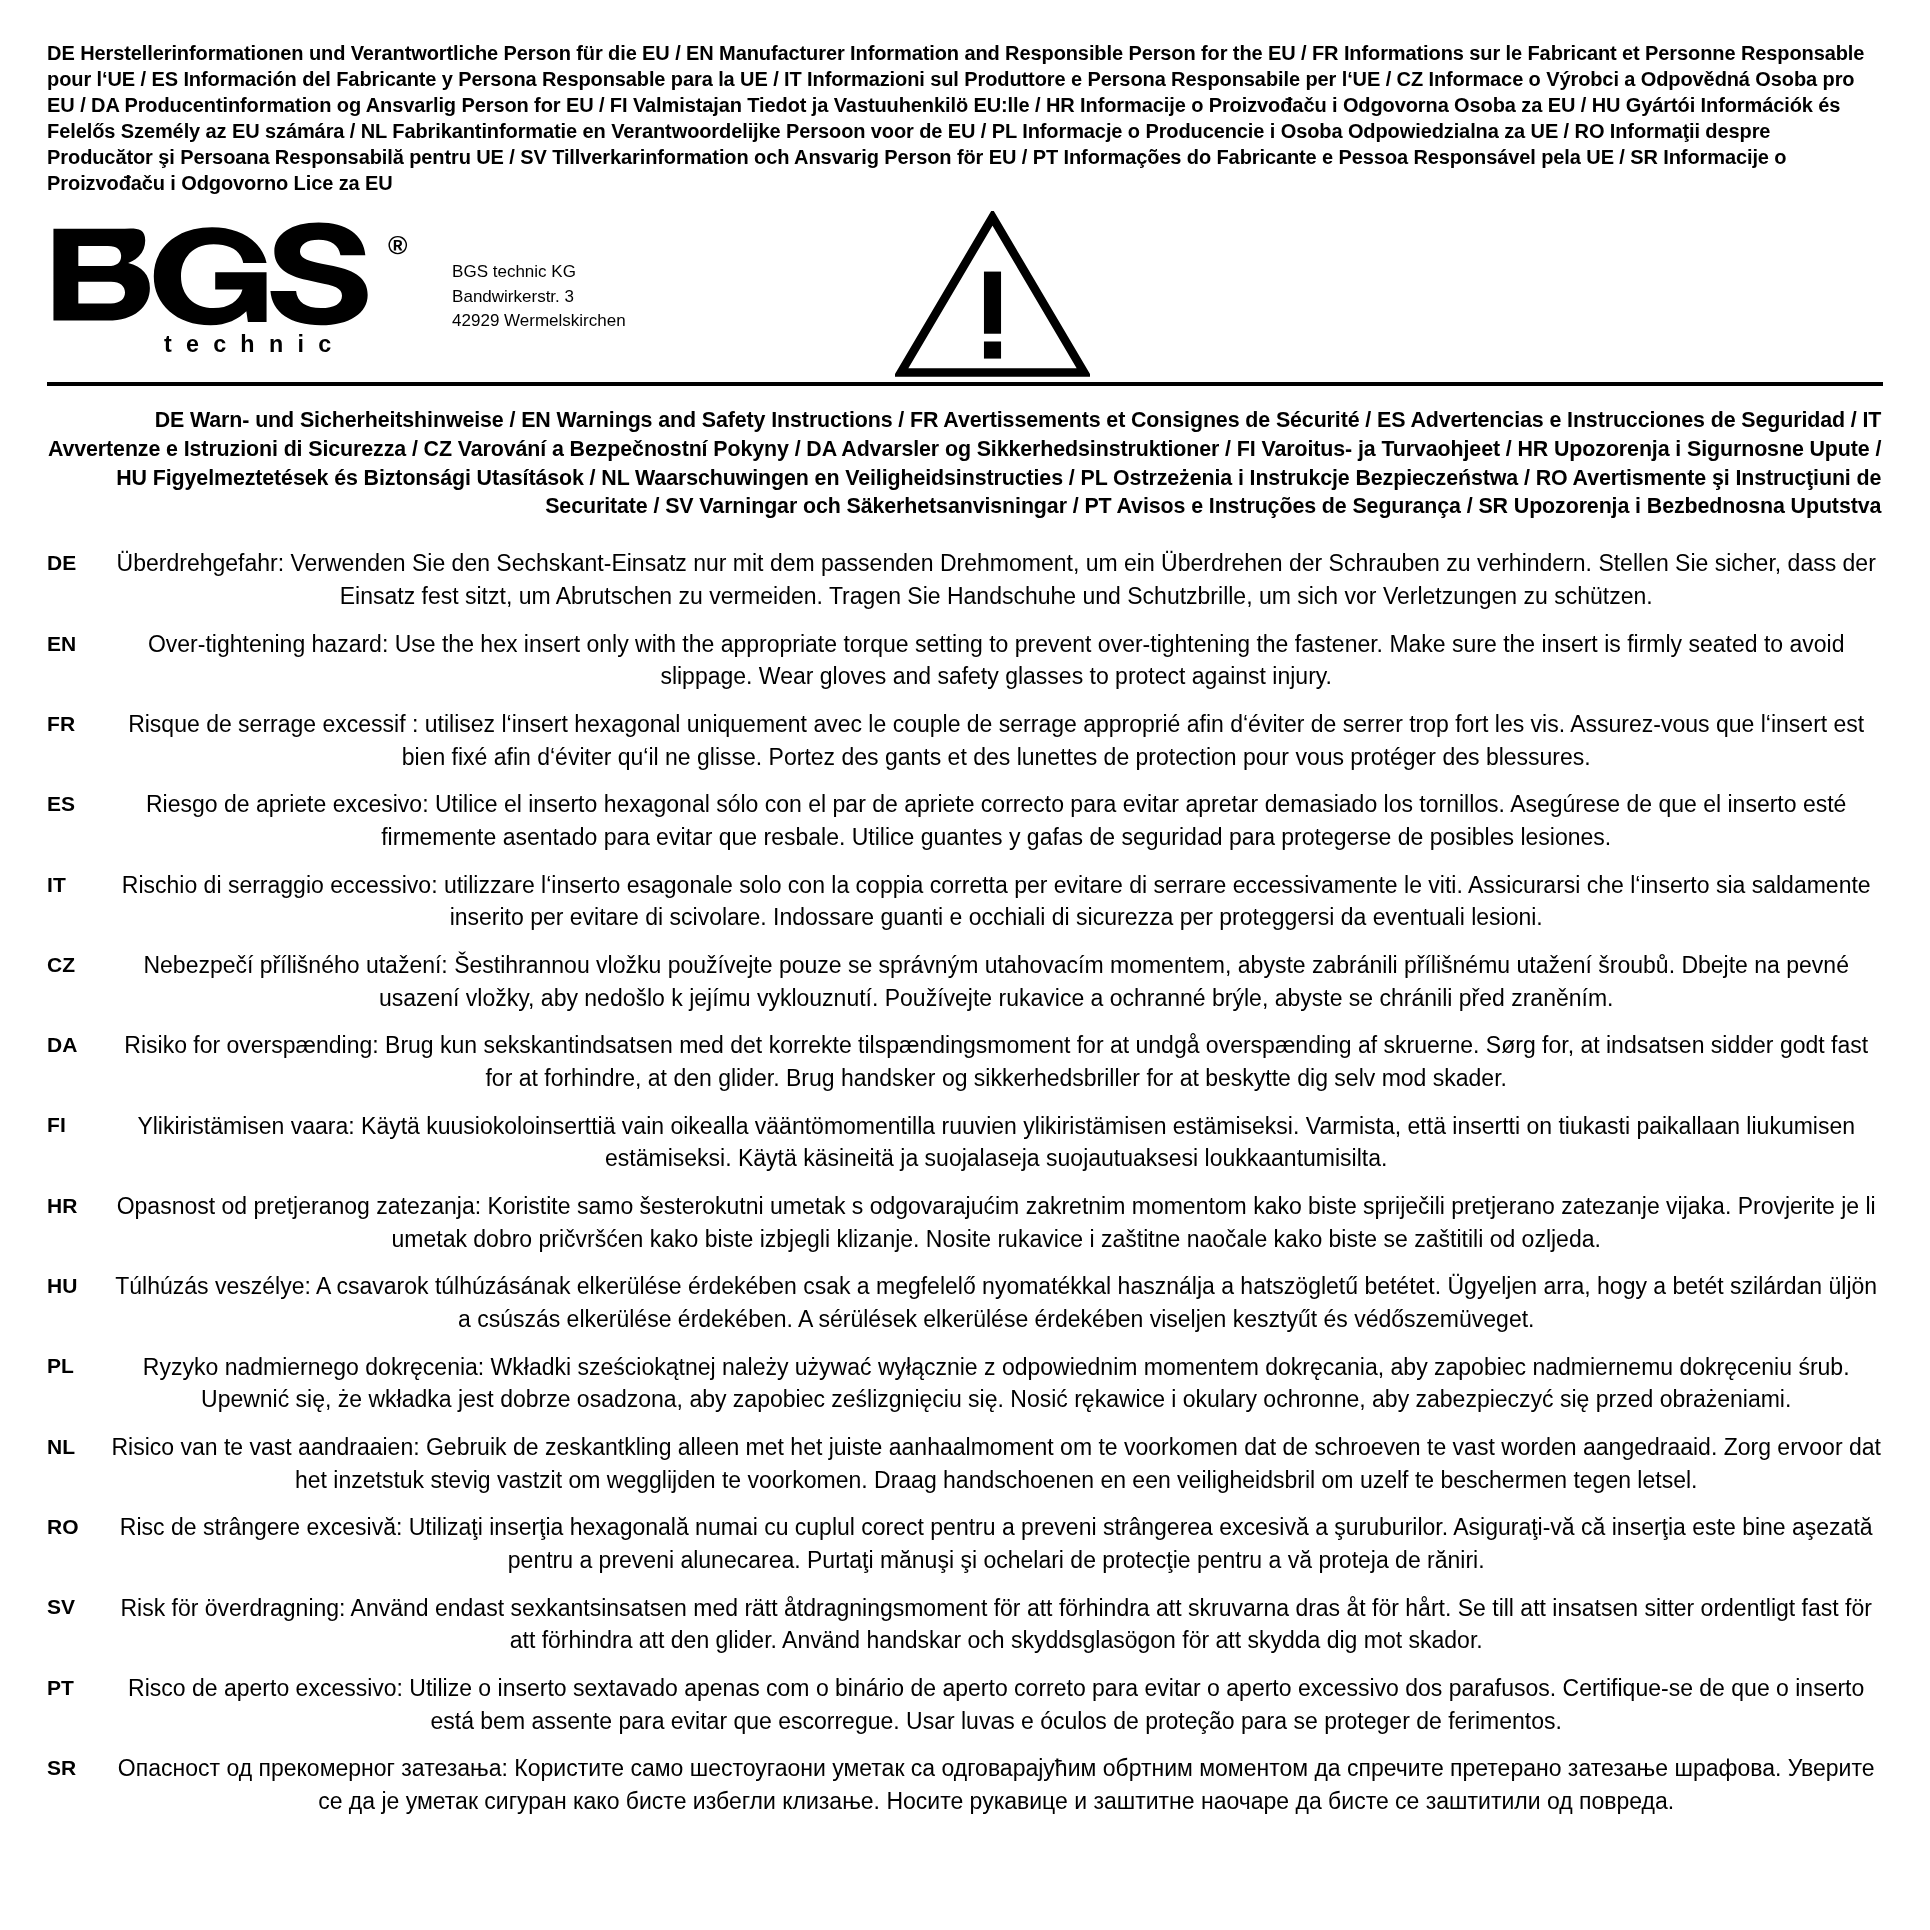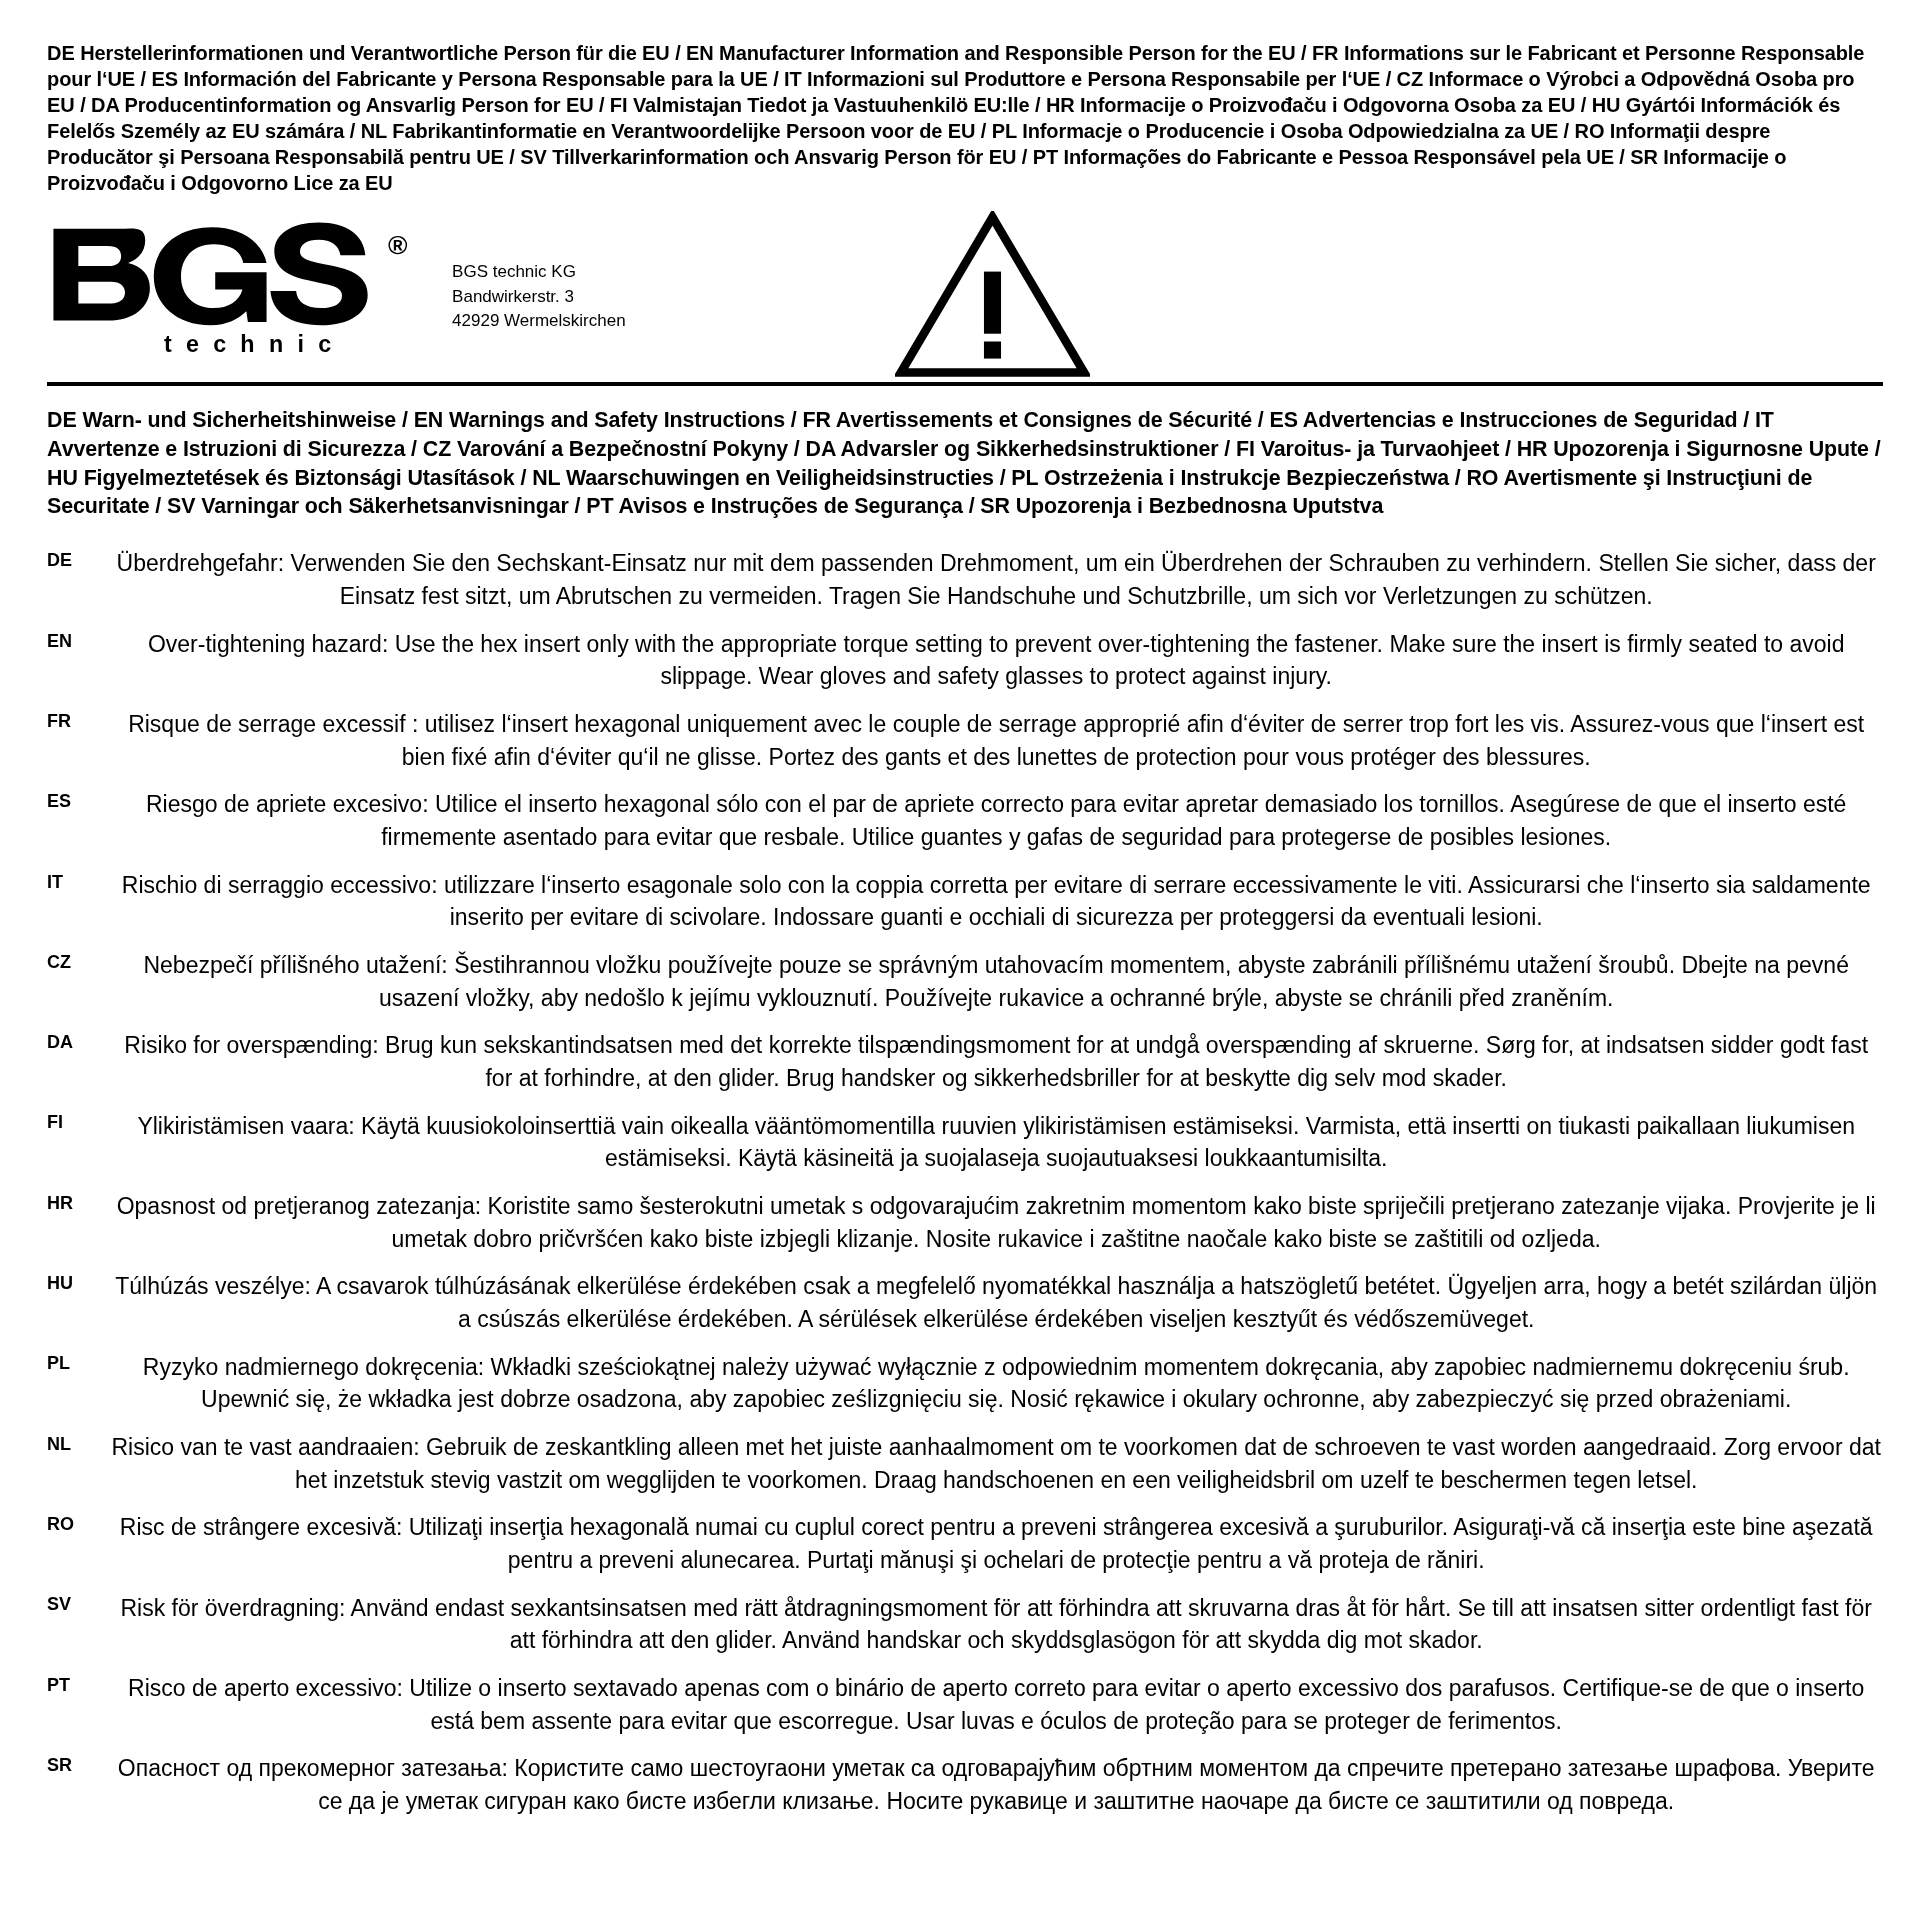--- a/index.html
+++ b/index.html
@@ -83,35 +83,36 @@
   }
 
   
   .safety-heading {
     font-size: 21.4px;
     font-weight: bold;
     line-height: 1.34;
     letter-spacing: -0.1px;
     margin: 20px 0 0 0;
     padding: 0 4.7px 0 3.1px;
+    text-align: right;
   }
 
   
   .lang-list {
     margin-top: 26.5px;
     padding: 0 4.7px 0 3.1px;
   }
   .lang-row {
     display: flex;
     align-items: flex-start;
     margin-bottom: 15px;
   }
   .lang-code {
     flex: 0 0 64px;
-    font-size: 18px;
+    font-size: 21px;
     font-weight: bold;
     line-height: 1.42;
     padding-top: 0.8px;
   }
   .lang-text {
     flex: 1 1 auto;
     font-size: 23px;
     line-height: 1.42;
     text-align: center;
   }

